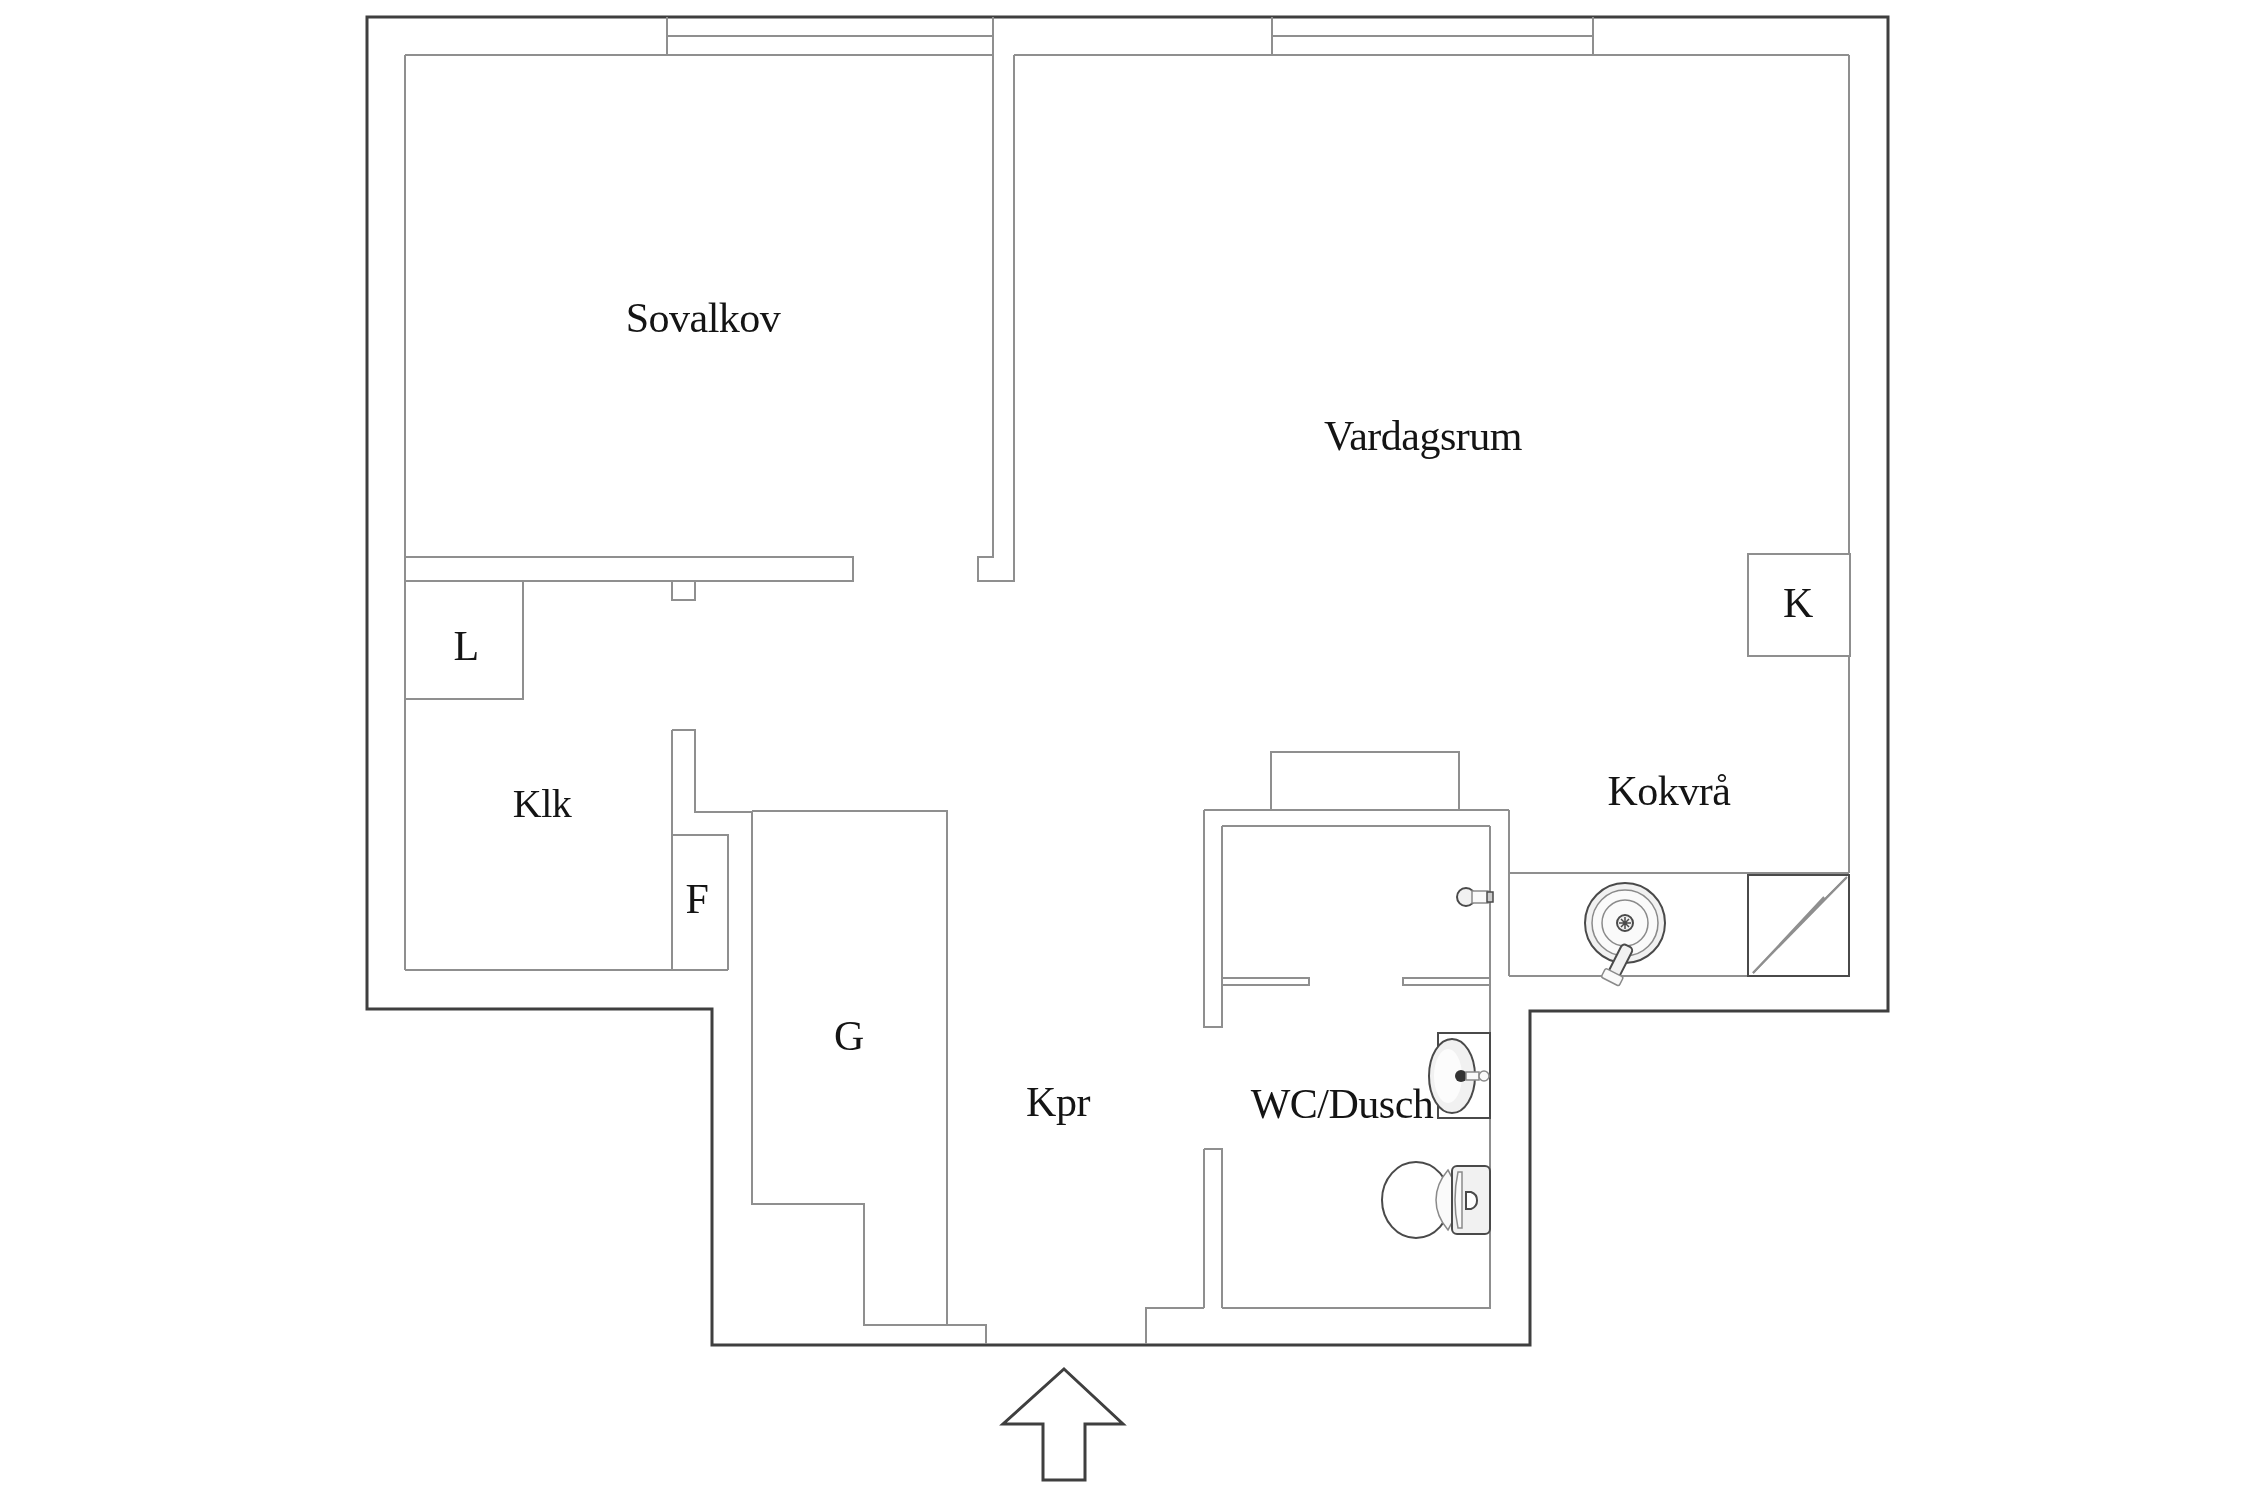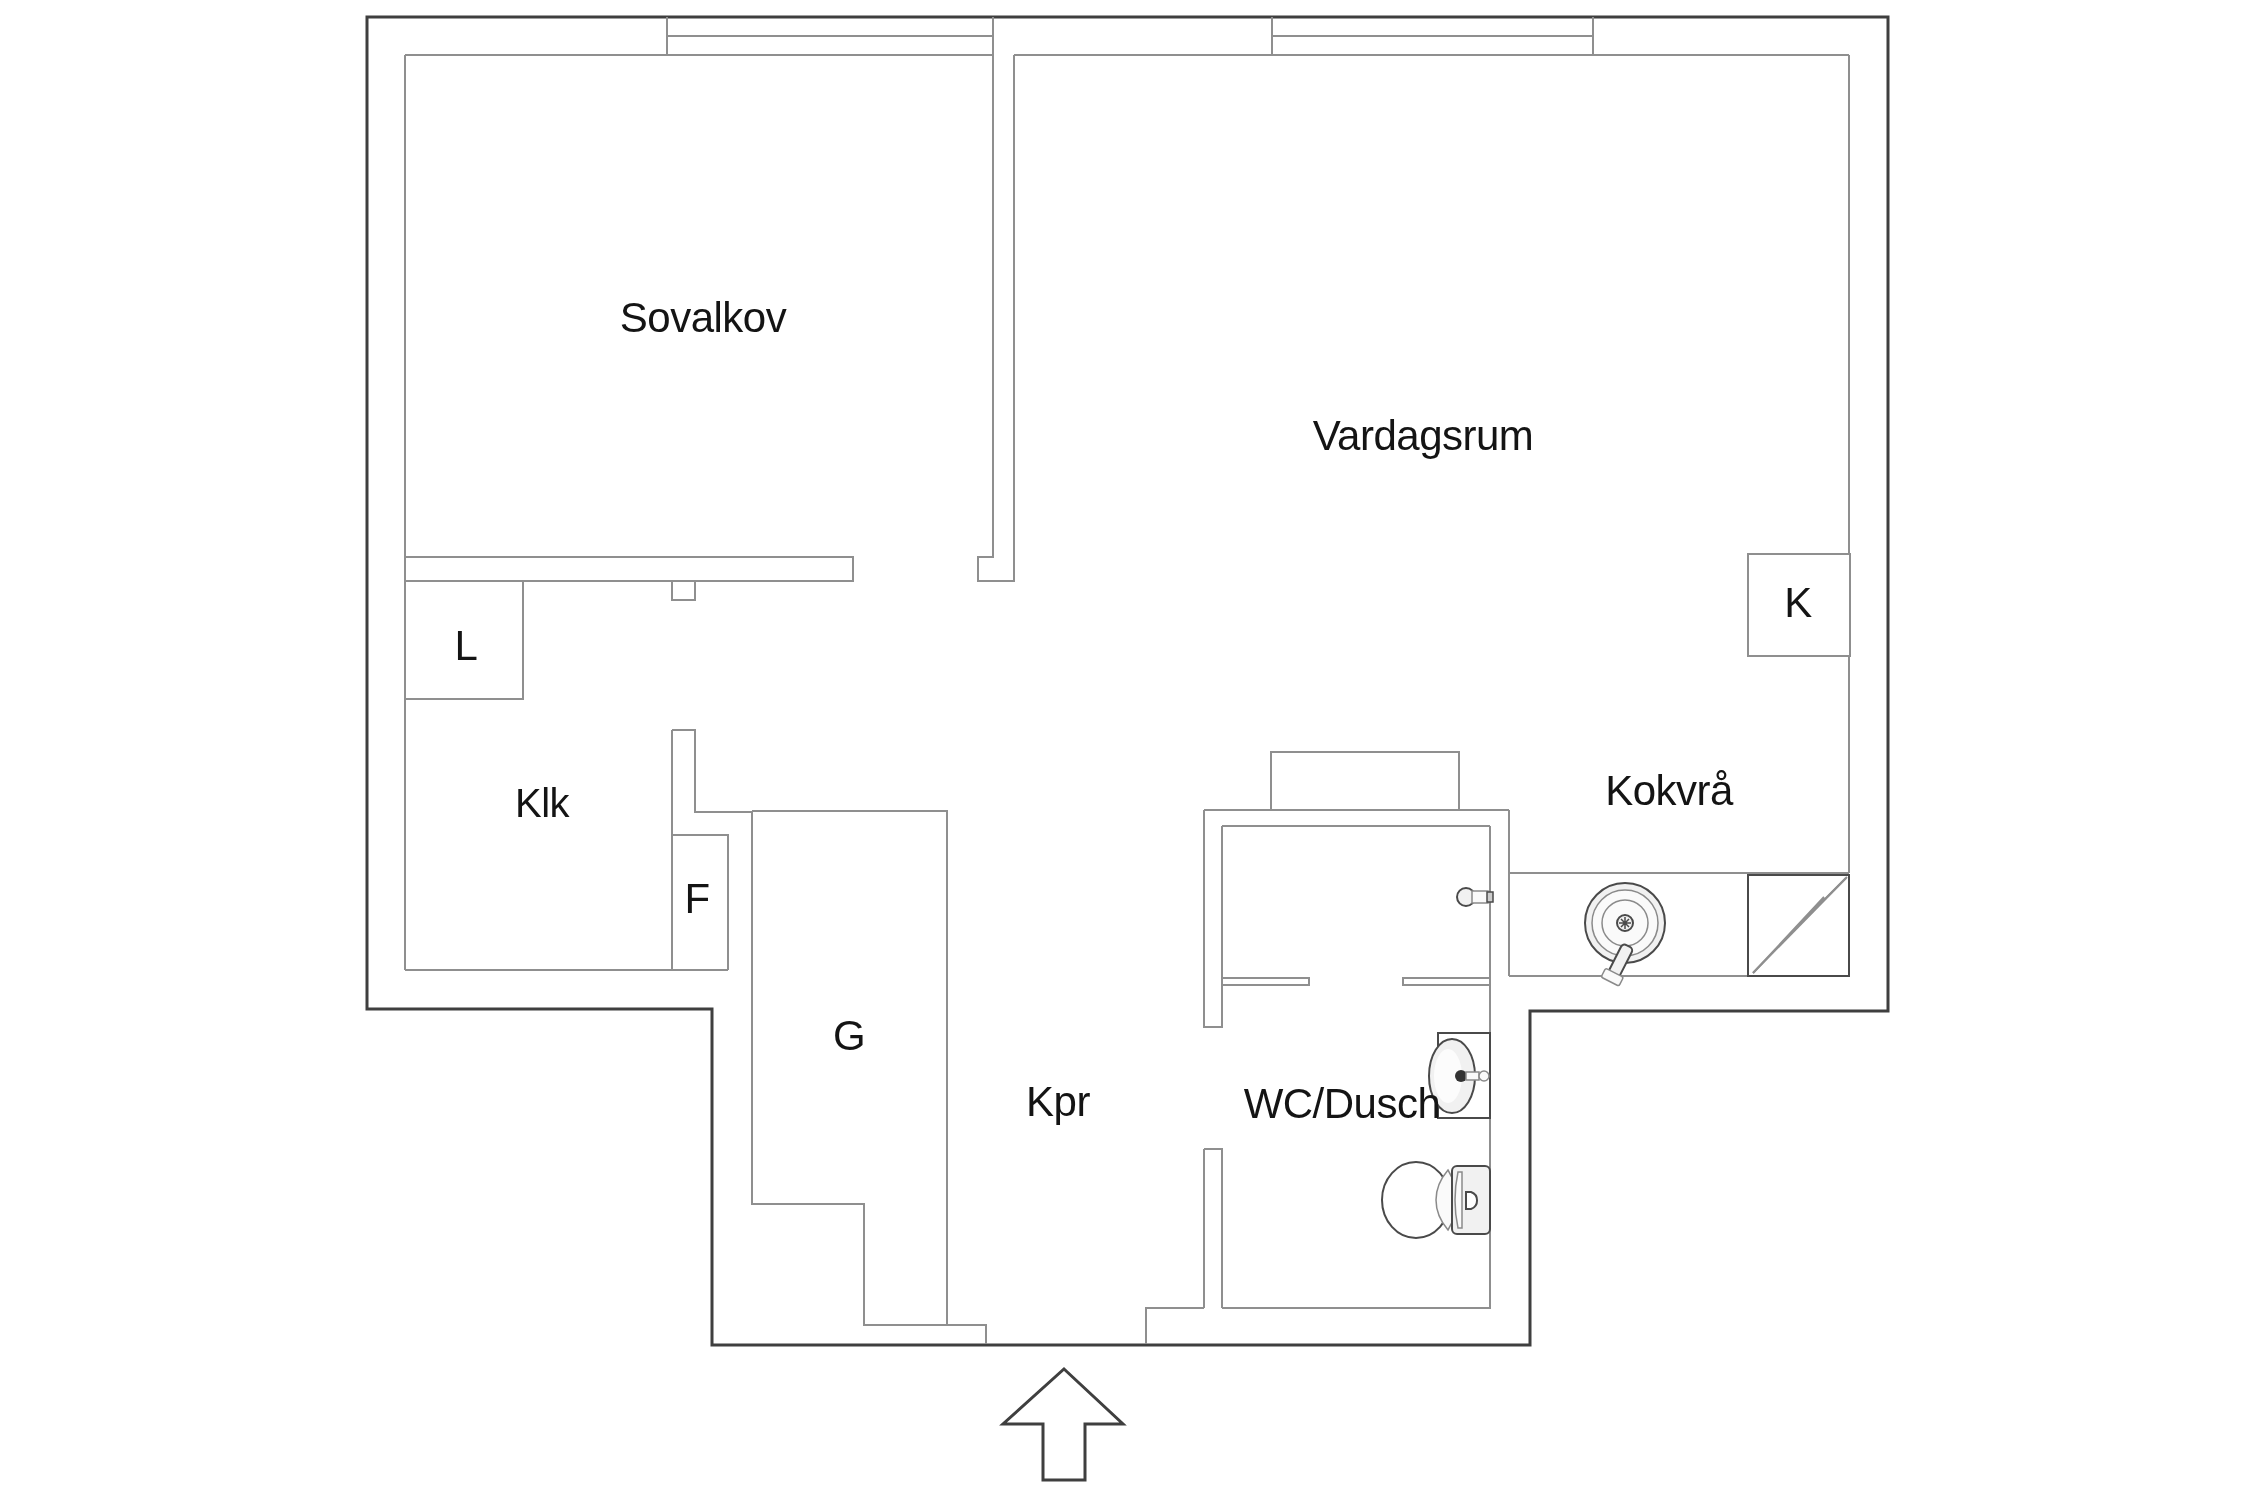--- a/index.html
+++ b/index.html
@@ -1,20 +1,20 @@
 <!DOCTYPE html>
 <html><head>
 <meta charset="utf-8">
 <style>
   html,body{margin:0;padding:0;background:#ffffff;}
   .stage{
     position:relative;
     width:2250px;height:1500px;
     background:#ffffff;
-    font-family:Liberation Sans, sans-serif;
+    font-family:Liberation Serif, serif;
     overflow:hidden;
   }
   svg{display:block;width:100%;height:100%;}
   .wall-outer{stroke:#3f3f3f;stroke-width:3;fill:none;}
   .wall-inner{stroke:#8f8f8f;stroke-width:2;fill:none;}
   .wall-inner-fill{stroke:#8f8f8f;stroke-width:2;fill:#ffffff;}
   .fixture{stroke:#4a4a4a;stroke-width:2;fill:#ffffff;}
   .fixture-light{stroke:#8a8a8a;stroke-width:1.5;fill:#fafafa;}
   .fixture-shade{stroke:#4a4a4a;stroke-width:2;fill:#f1f1f1;}
   .room-label{

